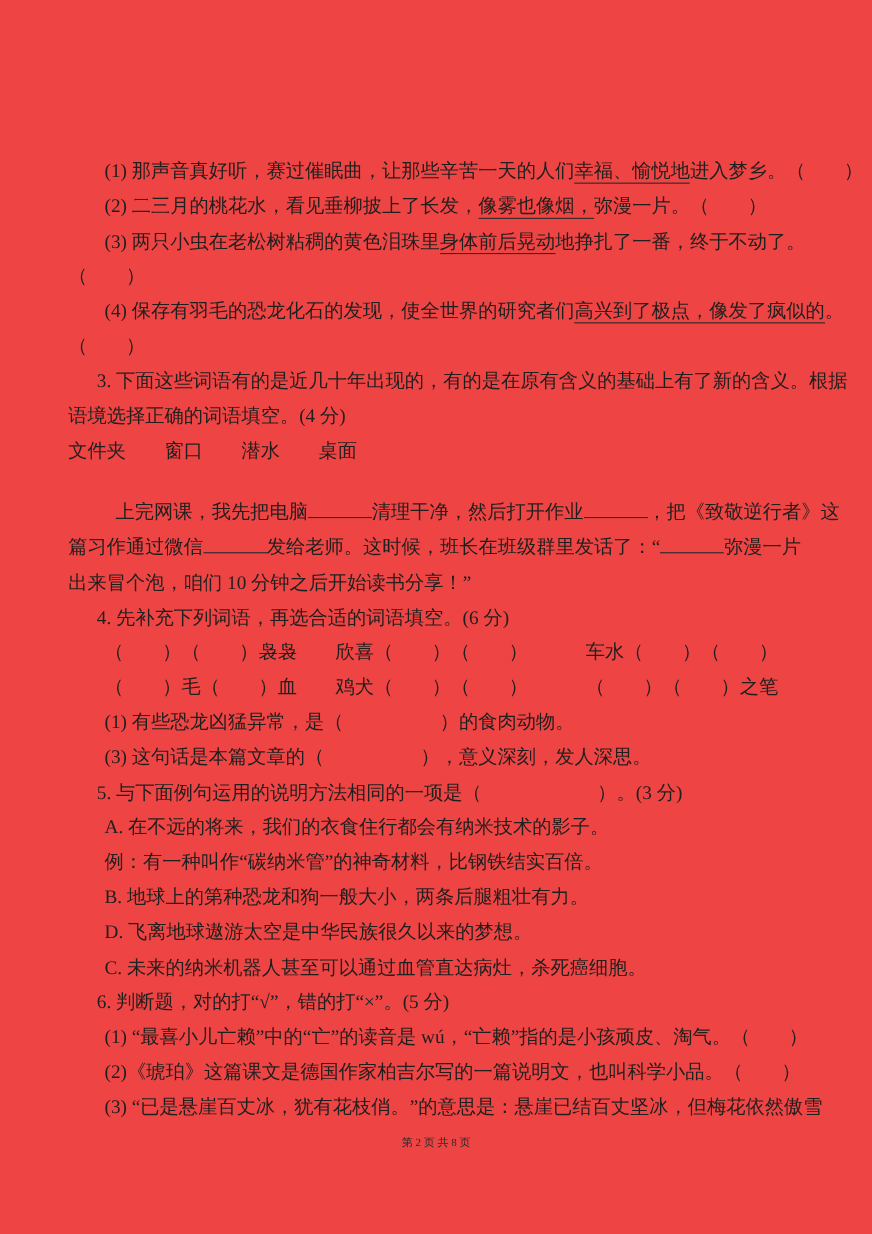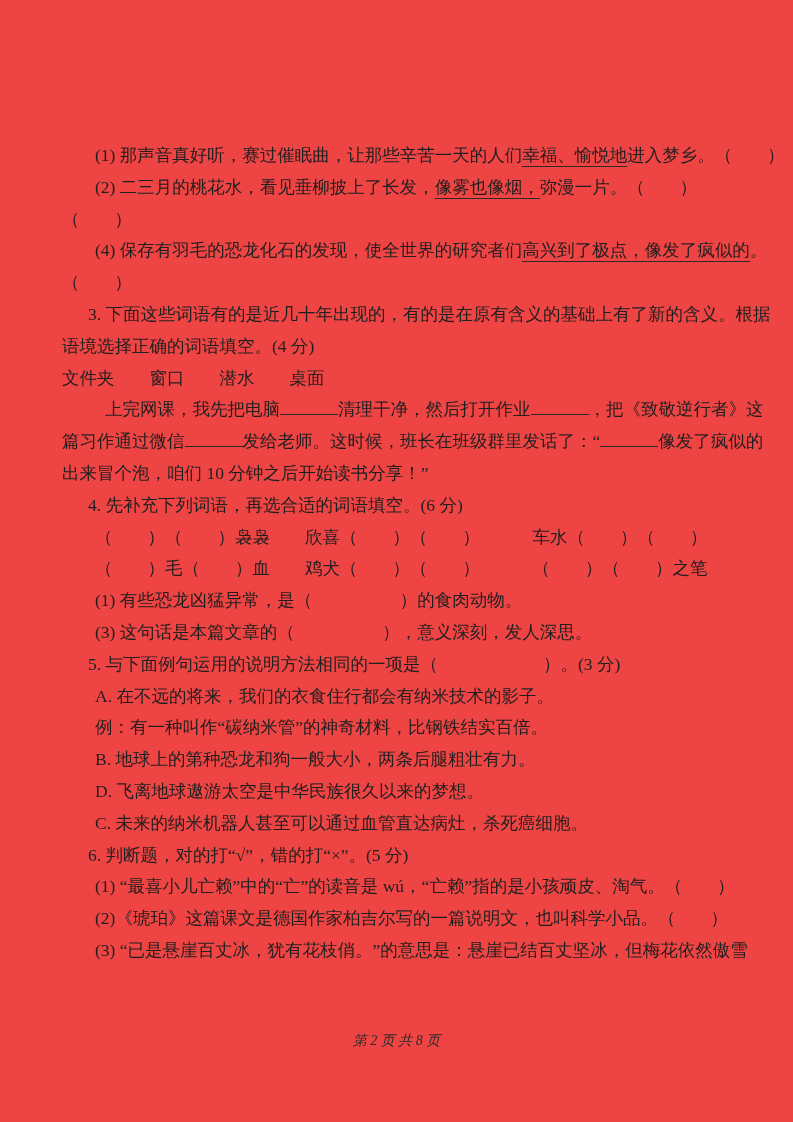--- a/index.html
+++ b/index.html
@@ -23,57 +23,57 @@
     width: 674px;
     font-size: 17.5px;
   }
   .line {
     line-height: 31.8px;
     height: 31.8px;
     white-space: nowrap;
   }
   .indent-q    { padding-left: 26px; }
   .indent-item { padding-left: 33px; }
-  .indent-para { padding-left: 43px; }
+  .indent-para { padding-left: 43px; margin-top: 24px; }
   .center      { text-align: left; white-space: normal; }
   .u {
     border-bottom: 1.2px solid #2a2a2a;
     padding-bottom: 1px;
   }
   .blank {
     display: inline-block;
     border-bottom: 1.2px solid #2a2a2a;
     height: 18px;
   }
   .footer {
     position: absolute;
     left: 0;
     top: 1032px;
     width: 100%;
     text-align: center;
-    font-size: 14px;
+    font-size: 10px;
     color: #2a2a2a;
-    font-style: italic;
   }
 </style>
 </head>
 <body>
 
 <div class="page">
   <div class="content">
       <div class="line indent-item"><span>(1) 那声音真好听，赛过催眠曲，让那些辛苦一天的人们</span><span class="u">幸福、愉悦地</span><span>进入梦乡。（　　）</span></div>
       <div class="line indent-item"><span>(2) 二三月的桃花水，看见垂柳披上了长发，</span><span class="u">像雾也像烟，</span><span>弥漫一片。（　　）</span></div>
+      <div class="line indent-item"><span>(3) 两只小虫在老松树粘稠的黄色泪珠里</span><span class="u">身体前后晃动</span><span>地挣扎了一番，终于不动了。</span></div>
       <div class="line "><span>（　　）</span></div>
       <div class="line indent-item"><span>(4) 保存有羽毛的恐龙化石的发现，使全世界的研究者们</span><span class="u">高兴到了极点，像发了疯似的</span><span>。</span></div>
       <div class="line "><span>（　　）</span></div>
       <div class="line indent-q"><span>3. 下面这些词语有的是近几十年出现的，有的是在原有含义的基础上有了新的含义。根据</span></div>
       <div class="line "><span>语境选择正确的词语填空。(4 分)</span></div>
       <div class="line center"><span>文件夹　　窗口　　潜水　　桌面</span></div>
       <div class="line indent-para"><span>上完网课，我先把电脑</span><span class="blank" style="width: 58px;"></span><span>清理干净，然后打开作业</span><span class="blank" style="width: 58px;"></span><span>，把《致敬逆行者》这</span></div>
-      <div class="line "><span>篇习作通过微信</span><span class="blank" style="width: 58px;"></span><span>发给老师。这时候，班长在班级群里发话了：“</span><span class="blank" style="width: 58px;"></span><span>像发了疯似的</span></div>
+      <div class="line "><span>篇习作通过微信</span><span class="blank" style="width: 58px;"></span><span>发给老师。这时候，班长在班级群里发话了：“</span><span class="blank" style="width: 58px;"></span><span>弥漫一片</span></div>
       <div class="line "><span>出来冒个泡，咱们 10 分钟之后开始读书分享！”</span></div>
       <div class="line indent-q"><span>4. 先补充下列词语，再选合适的词语填空。(6 分)</span></div>
       <div class="line indent-item"><span>（　　）（　　）袅袅　　欣喜（　　）（　　）　　　车水（　　）（　　）</span></div>
       <div class="line indent-item"><span>（　　）毛（　　）血　　鸡犬（　　）（　　）　　　（　　）（　　）之笔</span></div>
       <div class="line indent-item"><span>(1) 有些恐龙凶猛异常，是（　　　　　）的食肉动物。</span></div>
       <div class="line indent-item"><span>(3) 这句话是本篇文章的（　　　　　），意义深刻，发人深思。</span></div>
       <div class="line indent-q"><span>5. 与下面例句运用的说明方法相同的一项是（　　　　　　）。(3 分)</span></div>
       <div class="line indent-item"><span>A. 在不远的将来，我们的衣食住行都会有纳米技术的影子。</span></div>
       <div class="line indent-item"><span>例：有一种叫作“碳纳米管”的神奇材料，比钢铁结实百倍。</span></div>
       <div class="line indent-item"><span>B. 地球上的第种恐龙和狗一般大小，两条后腿粗壮有力。</span></div>

